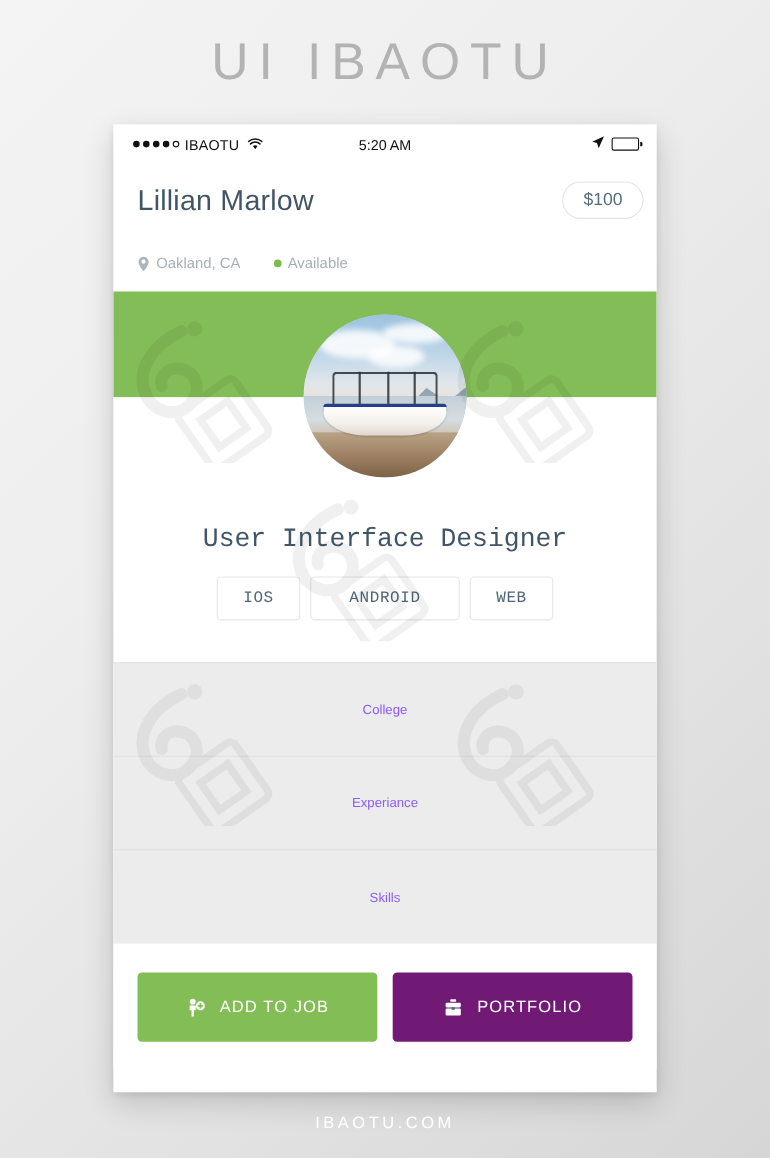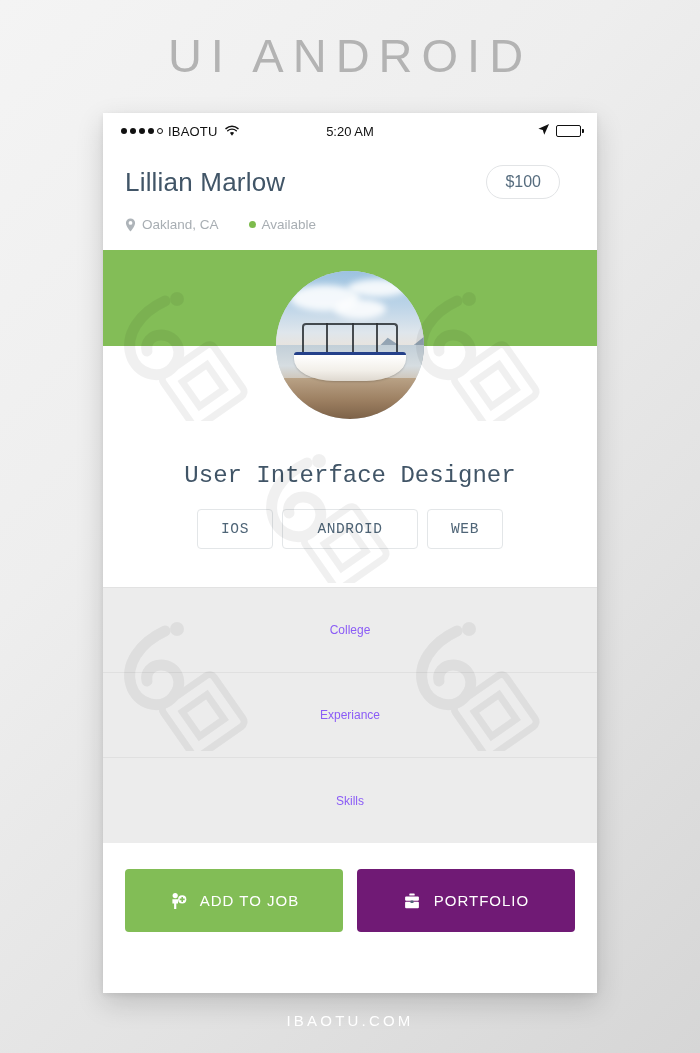--- a/index.html
+++ b/index.html
@@ -110,21 +110,21 @@
   }
   .battery-fill {
     height: 100%;
     width: 76%;
     background: #111;
     border-radius: 1px;
   }
 
   
   .profile-header {
-    padding: 16px 37px 18px 22px;
+    padding: 16px 12px 18px 22px;
   }
   .name-row {
     display: flex;
     align-items: center;
     justify-content: space-between;
   }
   .person-name {
     font-size: 26px;
     color: #415567;
     font-weight: 400;
@@ -135,21 +135,21 @@
     border-radius: 20px;
     padding: 8px 18px;
     font-size: 16px;
     color: #566c7e;
     background: #fff;
     line-height: 1;
   }
   .meta-row {
     display: flex;
     align-items: center;
-    margin-top: 18px;
+    margin-top: 33px;
     gap: 30px;
   }
   .meta-item {
     display: flex;
     align-items: center;
     gap: 6px;
     font-size: 13.5px;
     color: #a8aeb3;
   }
   .pin-icon { display: inline-block; width: 11px; height: 14px; }
@@ -326,21 +326,21 @@
     opacity: 0.055;
     pointer-events: none;
     user-select: none;
     z-index: 5;
   }
   .wm svg { display: block; }
 </style>
 </head>
 <body>
 
-<div class="page-heading">UI ANDROID</div>
+<div class="page-heading">UI IBAOTU</div>
 
 <div class="phone">
 
   <div class="statusbar">
     <div class="sb-left">
       <span class="dots">
         <span class="dot"></span>
           <span class="dot"></span>
           <span class="dot"></span>
           <span class="dot"></span>

